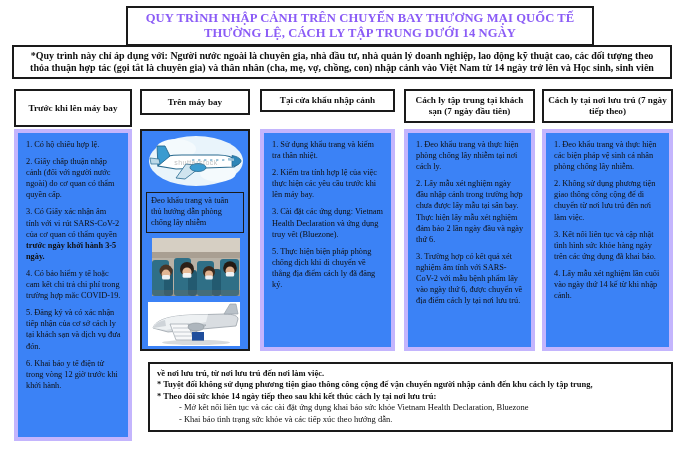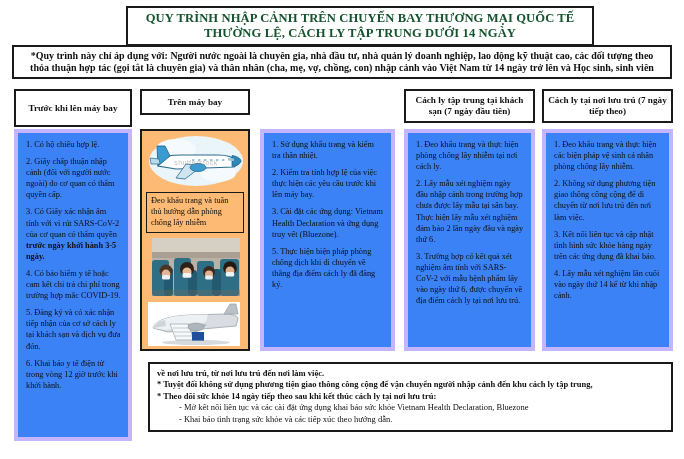--- a/index.html
+++ b/index.html
@@ -28,21 +28,21 @@
     position: absolute;
     left: 126px;
     top: 6px;
     width: 468px;
     box-sizing: border-box;
     border: 2px solid #1a1a1a;
     padding: 3px 6px 4px 6px;
     text-align: center;
   }
   .title-box .line {
-    color: #14532d;
+    color: #8b5cf6;
     font-weight: bold;
     font-size: 12.6px;
     line-height: 14.5px;
     letter-spacing: 0.1px;
     white-space: nowrap;
   }
 
   
   .scope-box {
     position: absolute;
@@ -106,21 +106,21 @@
 
   
   .c2wrap {
     position: absolute;
     left: 140px;
     top: 129px;
     width: 110px;
     height: 222px;
     box-sizing: border-box;
     border: 2px solid #1a1a1a;
-    background: #fdba74;
+    background: #3b82f6;
     overflow: hidden;
   }
   .plane-art {
     position: absolute;
     left: 4px;
     top: 2px;
     width: 100px;
     height: 56px;
   }
   .c2-caption {
@@ -183,20 +183,21 @@
     <div class="line">THƯỜNG LỆ, CÁCH LY TẬP TRUNG DƯỚI 14 NGÀY</div>
   </div>
 
   <div class="scope-box">
     <div class="line">*Quy trình này chỉ áp dụng với: Người nước ngoài là chuyên gia, nhà đầu tư, nhà quản lý doanh nghiệp, lao động kỹ thuật cao, các đối tượng theo</div>
     <div class="line">thỏa thuận hợp tác (gọi tắt là chuyên gia) và thân nhân (cha, mẹ, vợ, chồng, con) nhập cảnh vào Việt Nam từ 14 ngày trở lên và Học sinh, sinh viên</div>
   </div>
 
   <div class="head h1">Trước khi lên máy bay</div>
   <div class="head h2">Trên máy bay</div>
+  <div class="head h3">Tại cửa khẩu nhập cảnh</div>
   <div class="head h4">Cách ly tập trung tại khách sạn (7 ngày đầu tiên)</div>
   <div class="head h5">Cách ly tại nơi lưu trú (7 ngày tiếp theo)</div>
 
   <div class="col c1">
     <p>1. Có hộ chiếu hợp lệ.</p>
     <p>2. Giấy chấp thuận nhập cảnh (đối với người nước ngoài) do cơ quan có thẩm quyền cấp.</p>
     <p><span>3. Có Giấy xác nhận âm tính với vi rút SARS-CoV-2 của cơ quan có thẩm quyền </span><b>trước ngày khởi hành 3-5 ngày.</b></p>
     <p>4. Có bảo hiểm y tế hoặc cam kết chi trả chi phí trong trường hợp mắc COVID-19.</p>
     <p>5. Đăng ký và có xác nhận tiếp nhận của cơ sở cách ly tại khách sạn và dịch vụ đưa đón.</p>
     <p>6. Khai báo y tế điện tử trong vòng 12 giờ trước khi khởi hành.</p>

